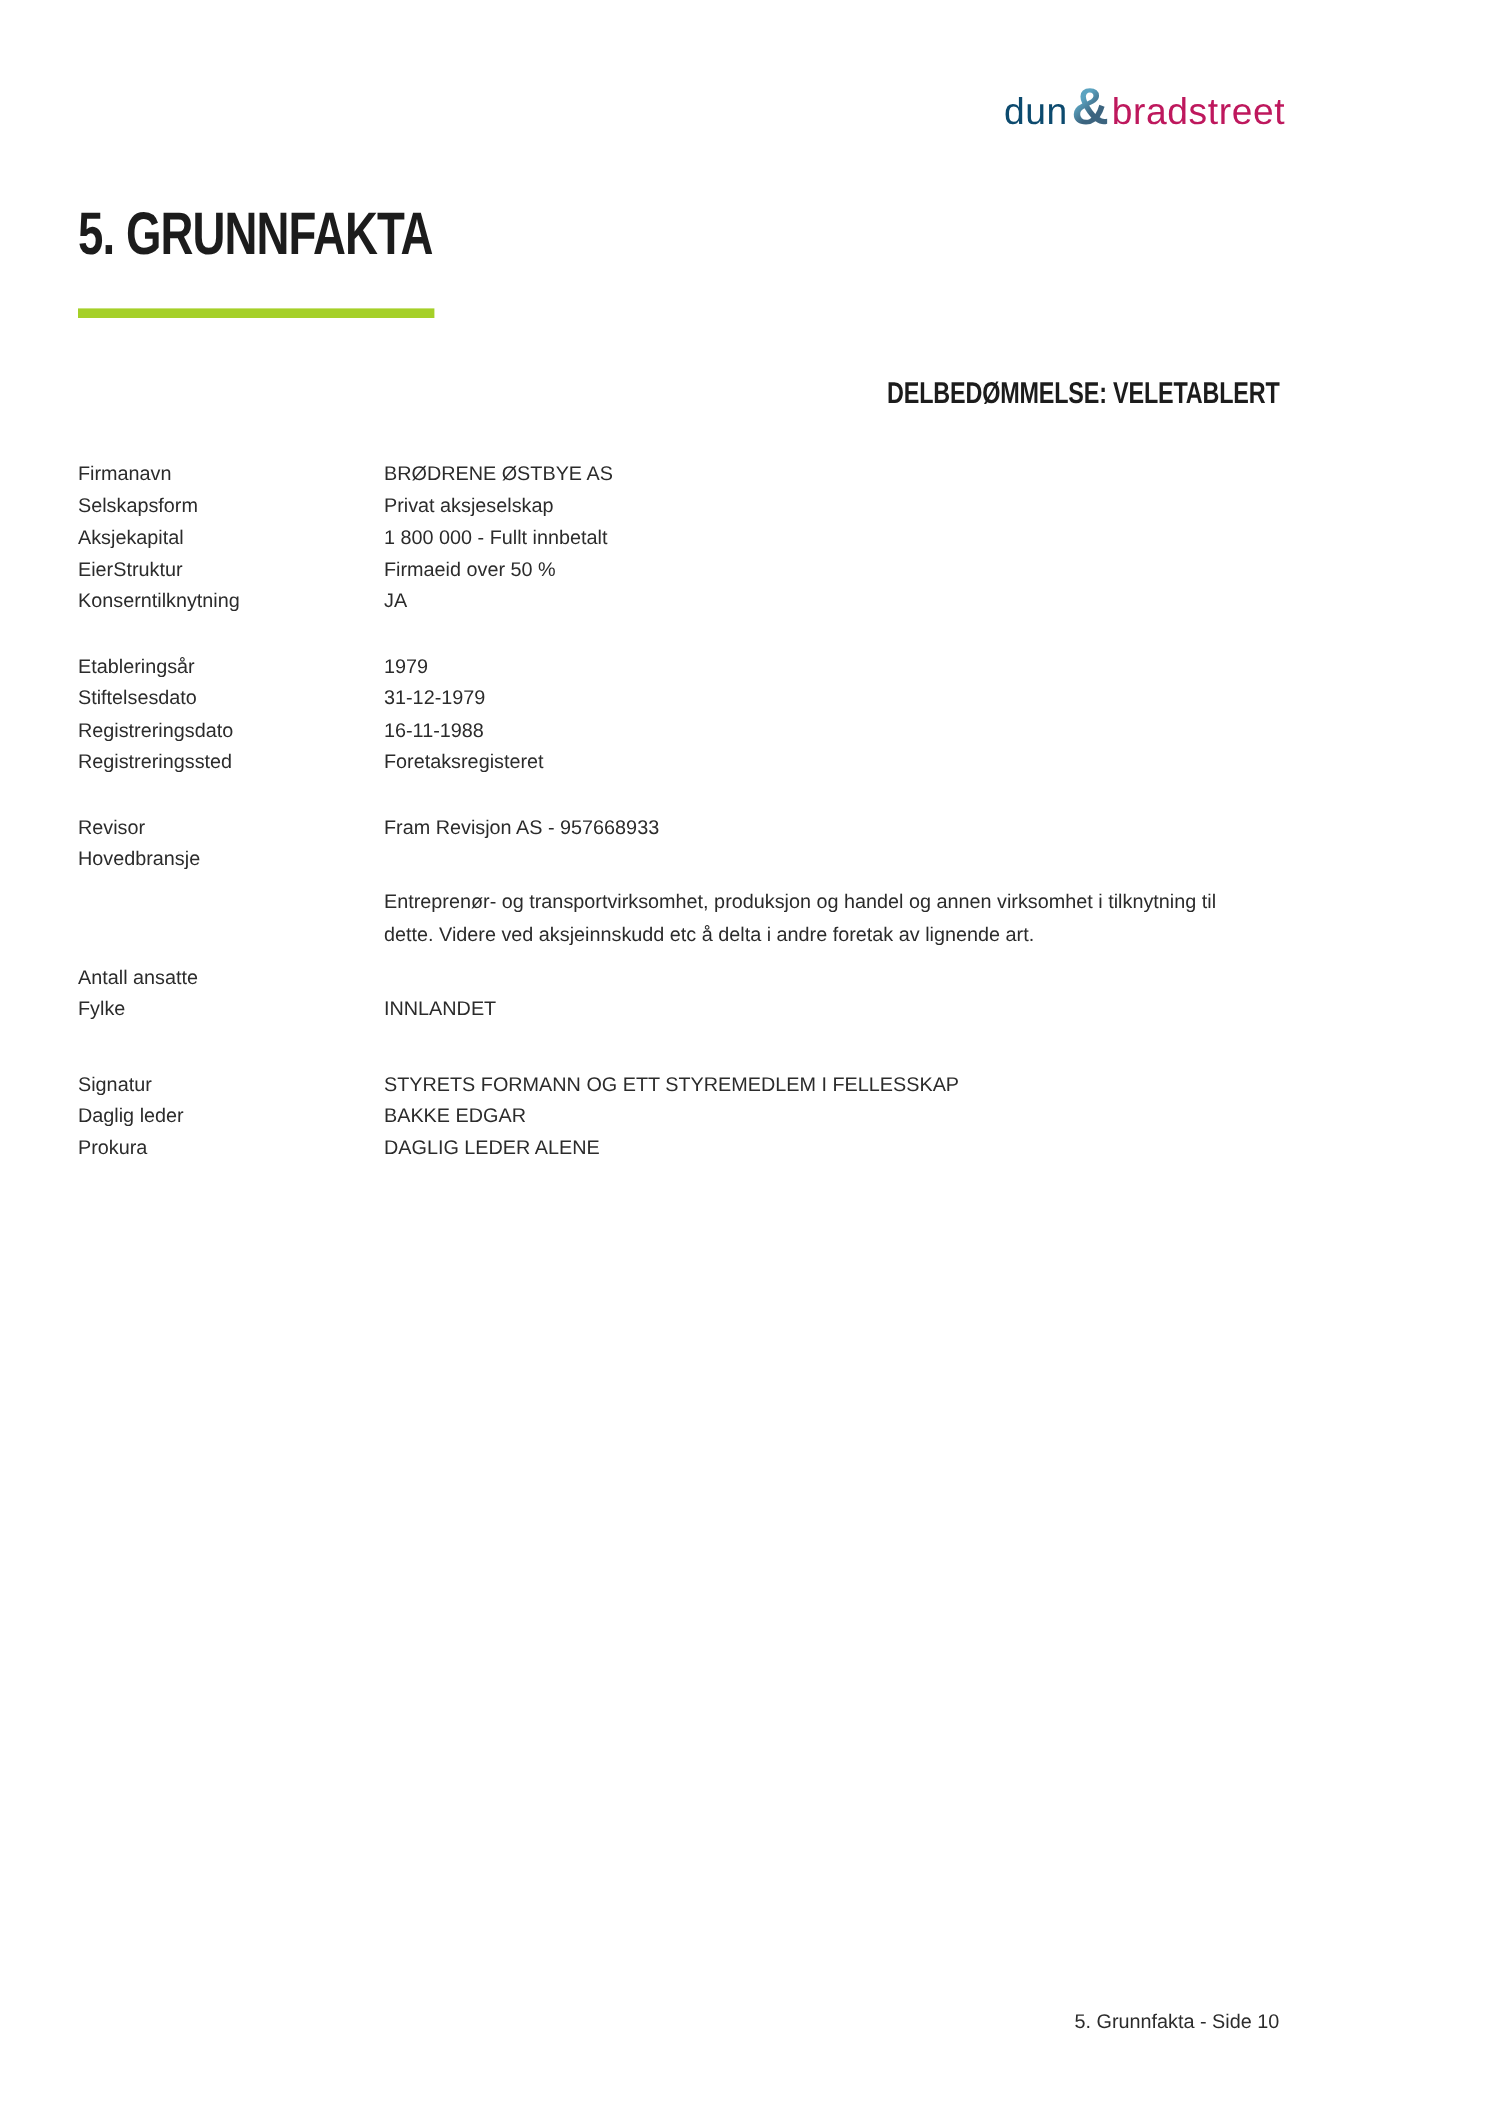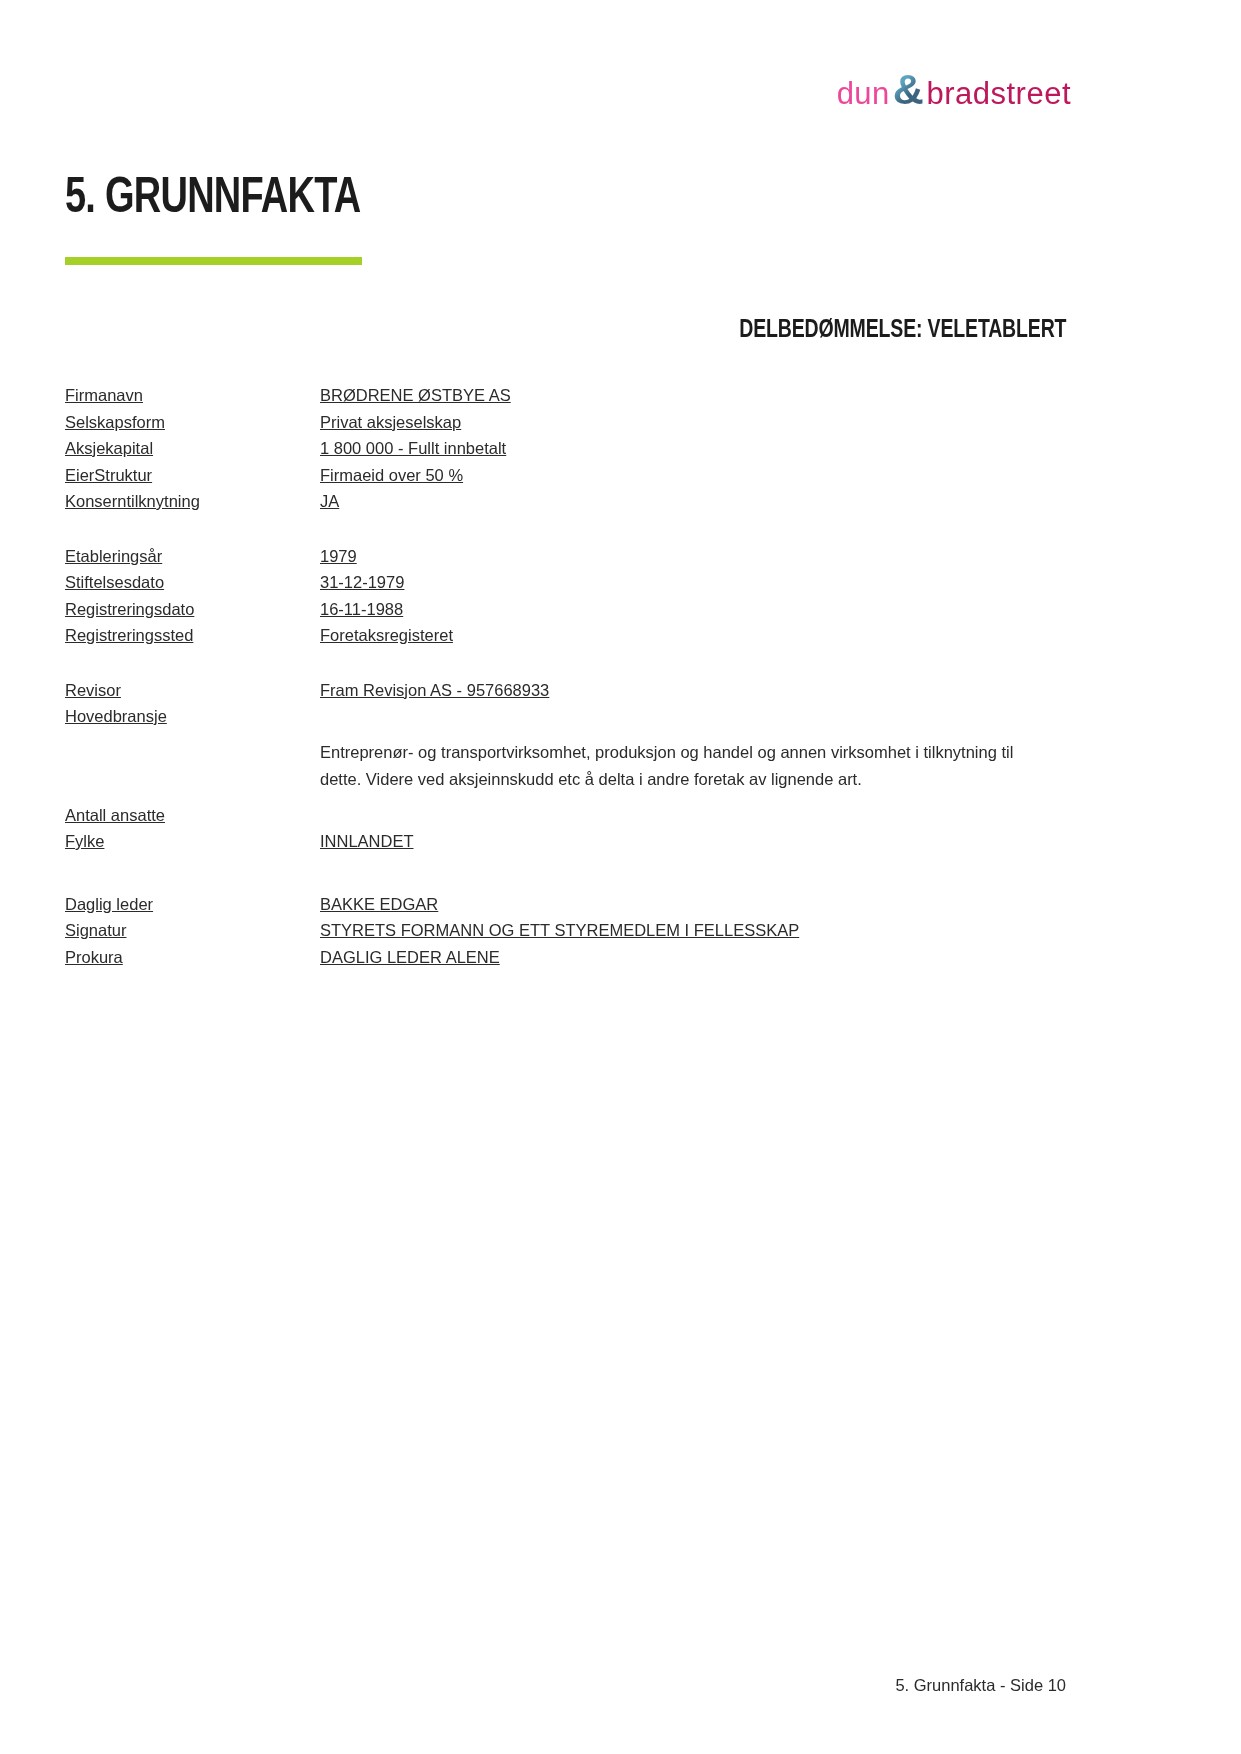--- a/index.html
+++ b/index.html
@@ -12,21 +12,21 @@
     overflow:hidden;
   }
   .page { position:absolute; inset:0; background:#ffffff; }
 
   
   .logo {
     position:absolute; top:68px; right:170px;
     display:flex; align-items:baseline;
     font-size:31px; letter-spacing:.5px; white-space:nowrap;
   }
-  .logo .dun  { color:#ec4899;margin-left:24px; }
+  .logo .dun  { color:#0c4a6e;margin-left:24px; }
   .logo .amp  {
     font-size:43px; line-height:1; margin:0 2px 0 3px; font-weight:600;
     background:linear-gradient(135deg,#5ba3c0 32%,#3c647f 58%);
     -webkit-background-clip:text; background-clip:text;
     -webkit-text-fill-color:transparent; color:#41799c;
   }
   .logo .brad { color:#be185d; }
 
   
   .title {
@@ -48,21 +48,21 @@
     transform:scaleX(.78); transform-origin:right top;
   }
 
   
   .facts {
     position:absolute; left:65px; top:382px; width:1000px;
     font-size:16.5px; line-height:26.5px;
   }
   .group + .group { margin-top:28px; }
   .group.mgmt { margin-top:36px; }
-  .row { display:flex;text-decoration:underline; }
+  .row { display:flex; }
   .row .lbl { flex:0 0 255px; width:255px; }
   .row .val { flex:1 1 auto; }
   .note {
     margin:9px 0 9px 255px; width:730px; line-height:27px;
   }
 
   
   .footer {
     position:absolute; right:175px; top:1676px;
     font-size:16.5px; color:#2b2b2b;
@@ -143,26 +143,26 @@
         <div class="lbl">Antall ansatte</div>
       </div>
       <div class="row">
         <div class="lbl">Fylke</div>
         <div class="val">INNLANDET</div>
       </div>
     </div>
 
     <div class="group mgmt">
       <div class="row">
+        <div class="lbl">Signatur</div>
+        <div class="val">STYRETS FORMANN OG ETT STYREMEDLEM I FELLESSKAP</div>
+      </div>
+      <div class="row">
         <div class="lbl">Daglig leder</div>
         <div class="val">BAKKE EDGAR</div>
-      </div>
-      <div class="row">
-        <div class="lbl">Signatur</div>
-        <div class="val">STYRETS FORMANN OG ETT STYREMEDLEM I FELLESSKAP</div>
       </div>
       <div class="row">
         <div class="lbl">Prokura</div>
         <div class="val">DAGLIG LEDER ALENE</div>
       </div>
     </div>
 
   </div>
 
   <div class="footer">5. Grunnfakta - Side 10</div>

